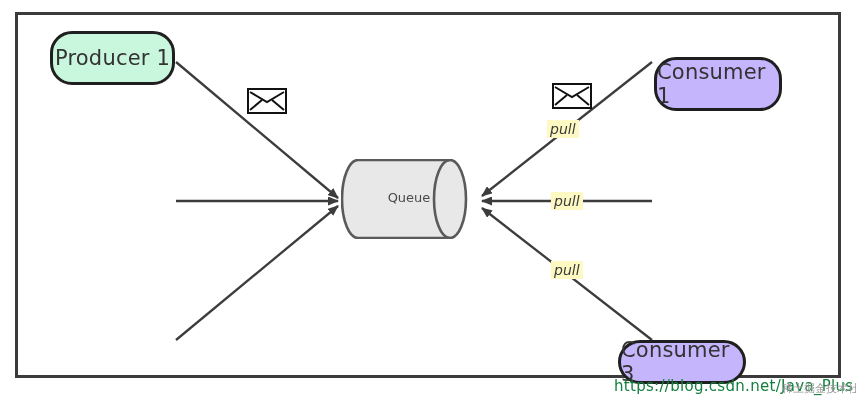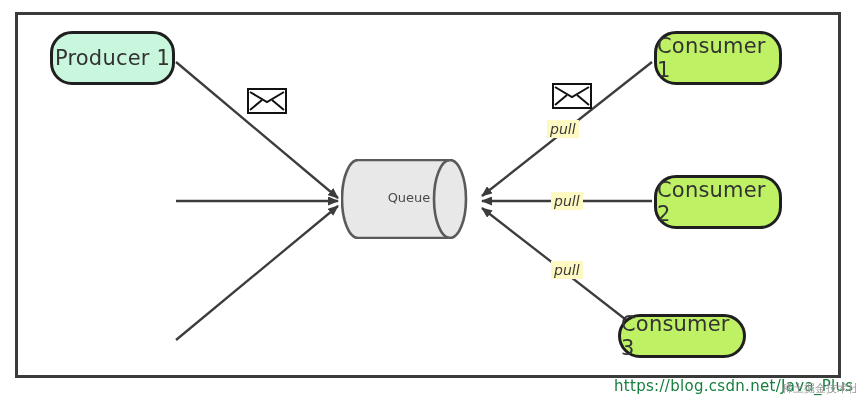--- a/index.html
+++ b/index.html
@@ -40,21 +40,22 @@
     border: 3px solid #1f1f1f;
     border-radius: 22px;
     font-size: 21px;
     color: #333333;
     letter-spacing: .2px;
   }
   .node.producer {
     background: #c9f7dd;
   }
   .node.consumer {
-    background: #bef264;
+    background: #c4b5fd;
+    margin-top: 26px;
   }
   .node-label {
     pointer-events: none;
   }
   .queue-wrap {
     position: absolute;
     left: 341px;
     top: 159px;
     width: 138px;
     height: 80px;
@@ -147,23 +148,20 @@
     <div class="queue-label">Queue</div>
   </div>
 
   <div class="node producer" style="left:50px;top:31px;width:125px;height:54px;">
     <span class="node-label">Producer 1</span>
   </div>
 
   <div class="node consumer" style="left:654px;top:31px;width:128px;height:54px;">
     <span class="node-label">Consumer 1</span>
   </div>
-  <div class="node consumer" style="left:654px;top:175px;width:128px;height:54px;">
-    <span class="node-label">Consumer 2</span>
-  </div>
   <div class="node consumer" style="left:618px;top:314px;width:128px;height:44px;">
     <span class="node-label">Consumer 3</span>
   </div>
 
   <div class="envelope" style="left:247px;top:88px;">
     <svg width="36" height="22" viewBox="0 0 36 22" xmlns="http://www.w3.org/2000/svg">
       <path d="M1,2 L18,12 L35,2" fill="none" stroke="#111111" stroke-width="2"></path>
       <path d="M1,20 L13,10" fill="none" stroke="#111111" stroke-width="2"></path>
       <path d="M35,20 L23,10" fill="none" stroke="#111111" stroke-width="2"></path>
     </svg>

